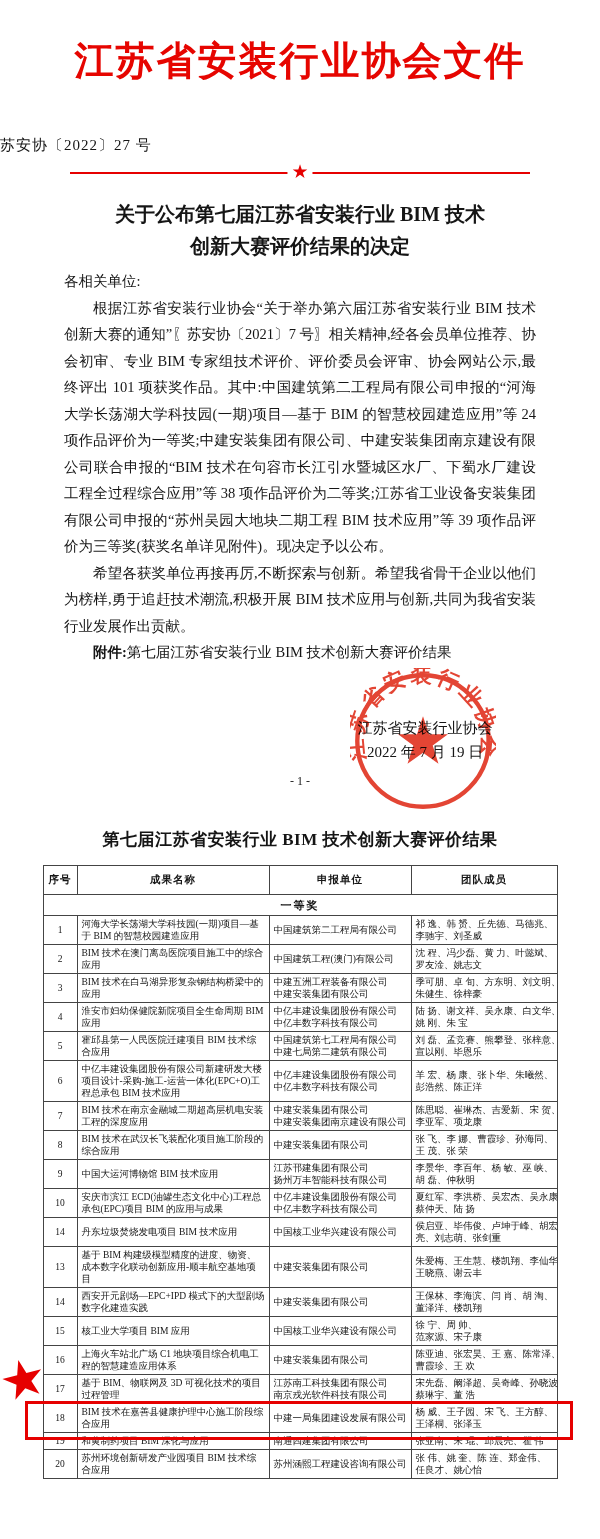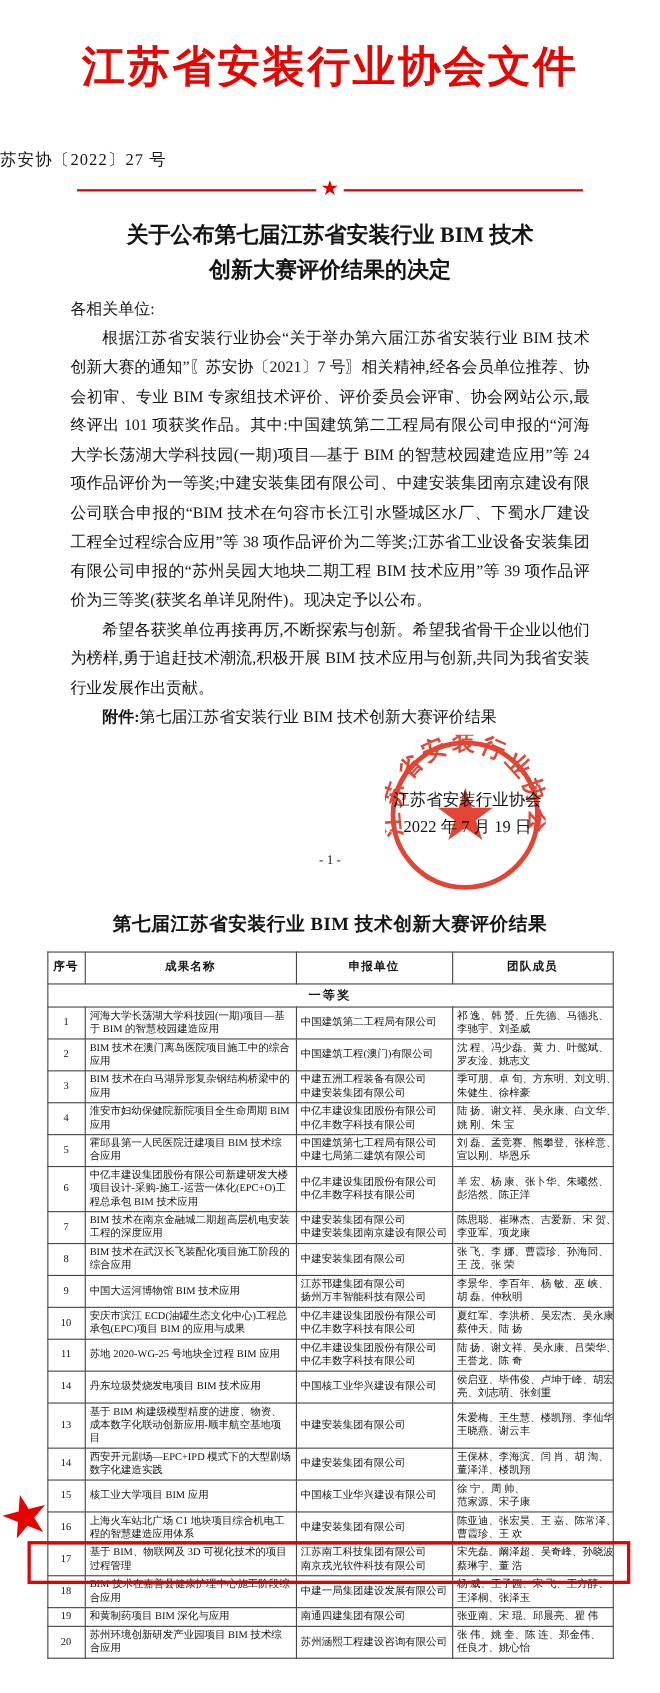--- a/index.html
+++ b/index.html
@@ -166,26 +166,20 @@
           <td class="c-org">江苏邗建集团有限公司<br>扬州万丰智能科技有限公司</td>
           <td class="c-team">李景华、李百年、杨 敏、巫 峡、<br>胡 磊、仲秋明</td>
         </tr>
         <tr>
           <td class="c-no">10</td>
           <td class="c-name">安庆市滨江 ECD(油罐生态文化中心)工程总承包(EPC)项目 BIM 的应用与成果</td>
           <td class="c-org">中亿丰建设集团股份有限公司<br>中亿丰数字科技有限公司</td>
           <td class="c-team">夏红军、李洪桥、吴宏杰、吴永康、<br>蔡仲天、陆 扬</td>
         </tr>
         <tr>
-          <td class="c-no">11</td>
-          <td class="c-name">苏地 2020-WG-25 号地块全过程 BIM 应用</td>
-          <td class="c-org">中亿丰建设集团股份有限公司<br>中亿丰数字科技有限公司</td>
-          <td class="c-team">陆 扬、谢文祥、吴永康、吕荣华、<br>王誉龙、陈 奇</td>
-        </tr>
-        <tr>
           <td class="c-no">14</td>
           <td class="c-name">丹东垃圾焚烧发电项目 BIM 技术应用</td>
           <td class="c-org">中国核工业华兴建设有限公司</td>
           <td class="c-team">侯启亚、毕伟俊、卢坤于峰、胡宏<br>亮、刘志萌、张剑重</td>
         </tr>
         <tr>
           <td class="c-no">13</td>
           <td class="c-name">基于 BIM 构建级模型精度的进度、物资、成本数字化联动创新应用-顺丰航空基地项目</td>
           <td class="c-org">中建安装集团有限公司</td>
           <td class="c-team">朱爱梅、王生慧、楼凯翔、李仙华、<br>王晓燕、谢云丰</td>

